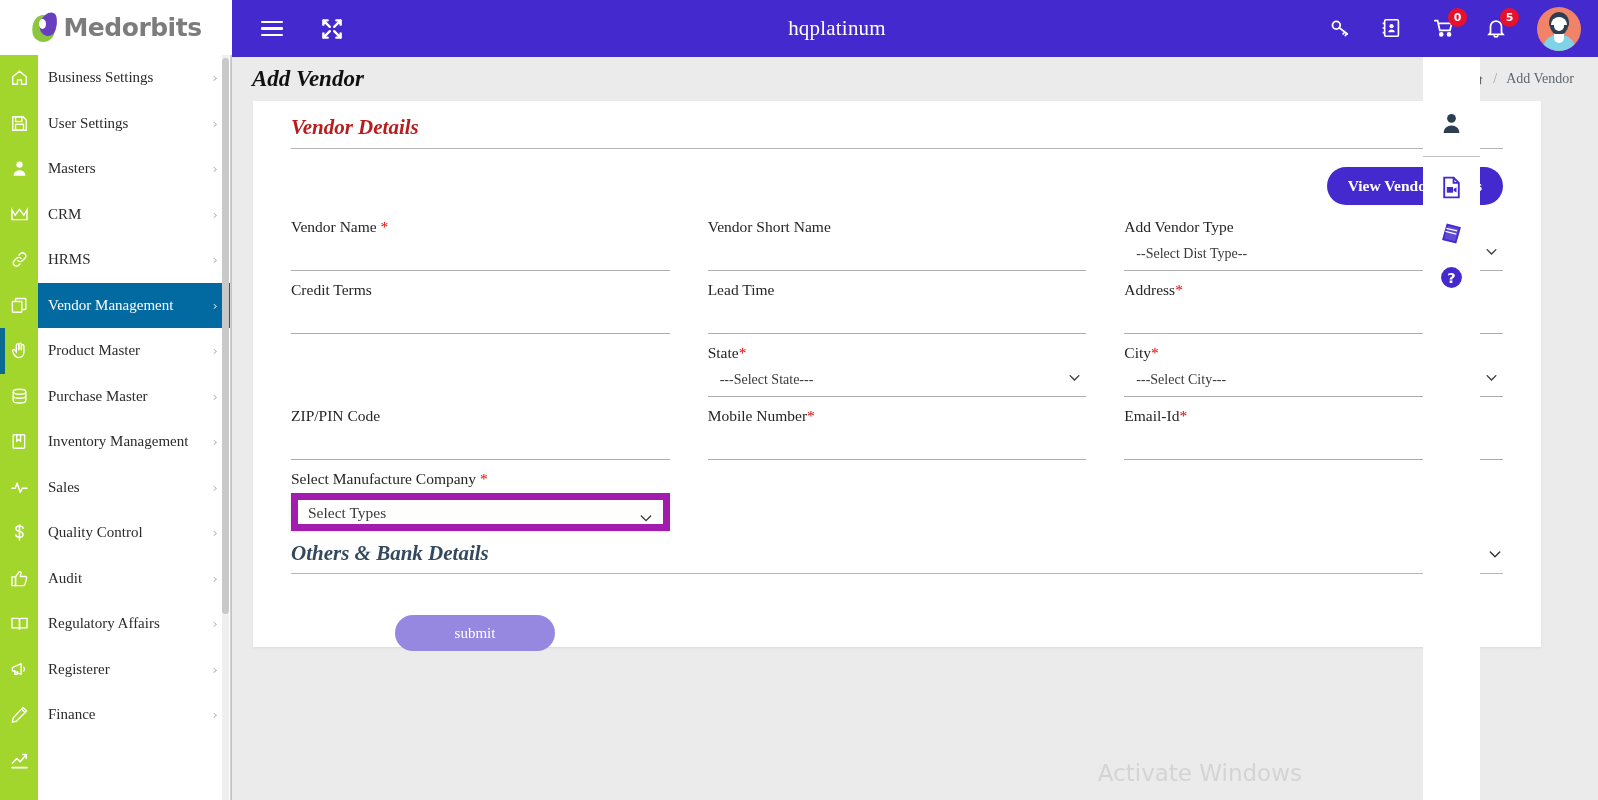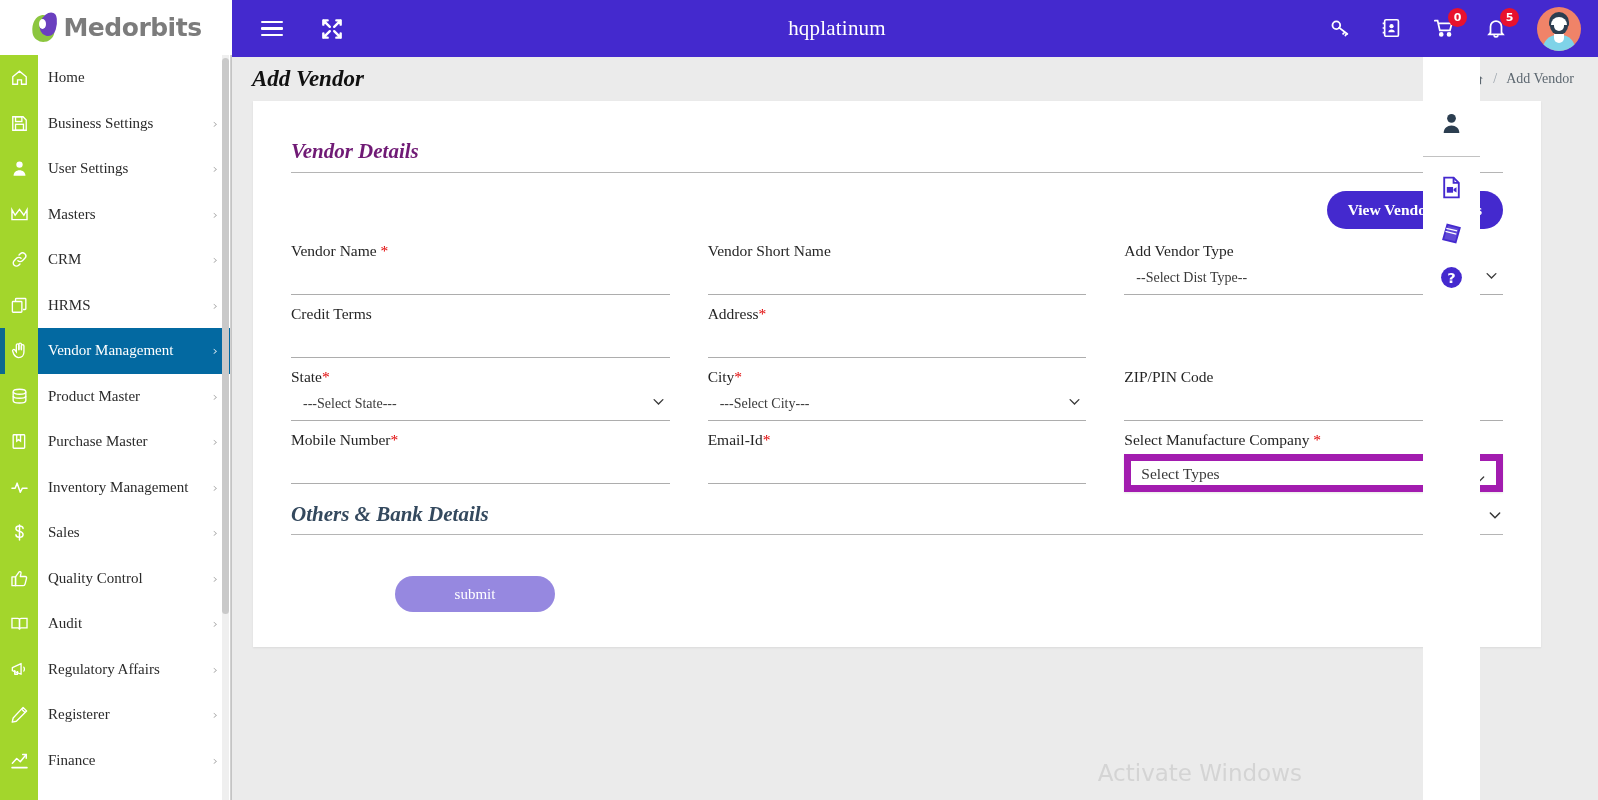--- a/index.html
+++ b/index.html
@@ -206,23 +206,22 @@
   .card {
     position: absolute; left: 253px; top: 101px;
     width: 1288px; height: 546px;
     background: #ffffff;
     box-shadow: 0 1px 2px rgba(0,0,0,.07);
   }
   .card-inner { padding: 14px 22px 0 22px; position: relative; height: 100%; }
 
   .section-title {
     font-size: 21px; font-weight: bold; font-style: italic;
-    color: #701a75; font-family: "Liberation Serif", serif;
+    color: #b91c1c; font-family: "Liberation Serif", serif;
     padding-left: 16px;
-    margin-top: 24px;
   }
   .section-rule {
     margin: 8px 16px 0 16px;
     border-bottom: 1px solid #b5b5b5;
   }
 
   .view-btn-row { display: flex; justify-content: flex-end; padding: 18px 16px 0 0; }
   .btn-view {
     background: #4429ce; color: #fff;
     border: none; border-radius: 22px;
@@ -449,23 +448,20 @@
             <svg viewBox="0 0 24 24" fill="none" stroke="currentColor" stroke-width="1.9" stroke-linecap="round" stroke-linejoin="round">
               <path d="M2.5 21 H21.5"></path>
               <path d="M3 15.5 L8.5 9.5 L13 13.5 L20.5 4.5"></path>
               <path d="M16 4.5 H20.5 V9"></path>
             </svg>
           </div>
         </div>
       <div class="nav-list" id="nav-list">
         <div class="nav-track"></div>
         <div class="nav-scrollbar"></div>
-      <div class="nav-item">
-            <span class="nav-label">Home</span>
-          </div>
           <div class="nav-item">
             <span class="nav-label">Business Settings</span>
             <span class="chev">›</span>
           </div>
           <div class="nav-item">
             <span class="nav-label">User Settings</span>
             <span class="chev">›</span>
           </div>
           <div class="nav-item">
             <span class="nav-label">Masters</span>
@@ -634,20 +630,24 @@
                 </svg>
             </span>
           </div>
         </div>
 
         <div class="field">
           <div class="field-label">Credit Terms</div>
           <input class="field-input" type="text" value="" style="">
         </div>
 
+        <div class="field">
+          <div class="field-label">Lead Time</div>
+          <input class="field-input" type="text" value="" style="">
+        </div>
 
         <div class="field">
           <div class="field-label">
             <span>Address</span><span class="req">*</span>
           </div>
           <input class="field-input" type="text" value="" style="">
         </div>
 
         <div class="field">
         </div>

